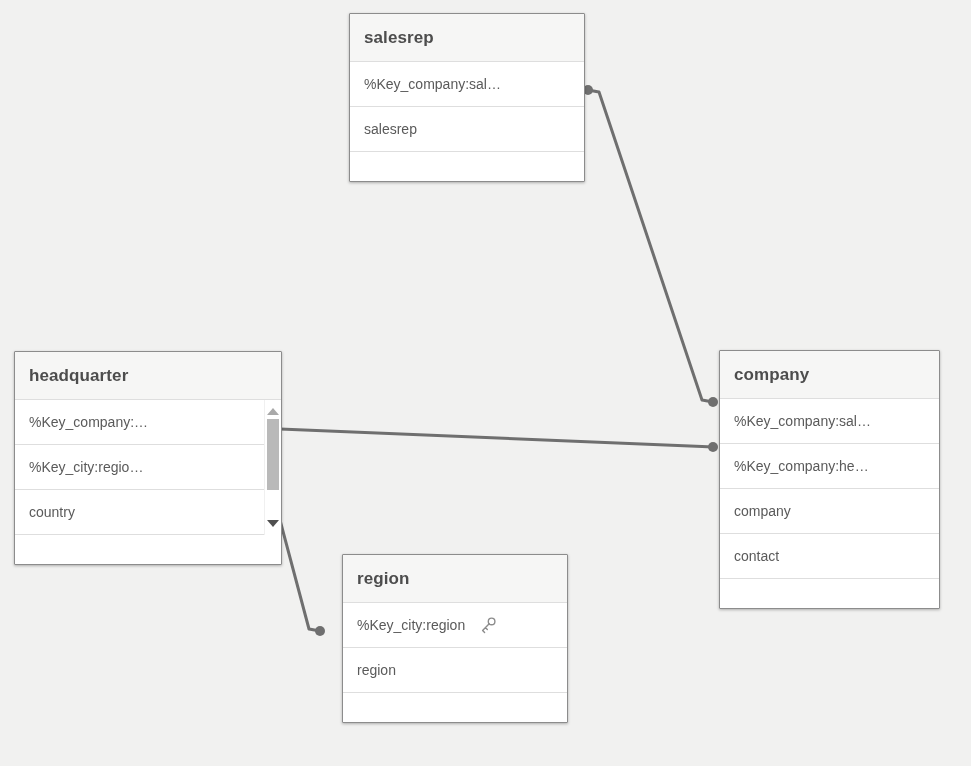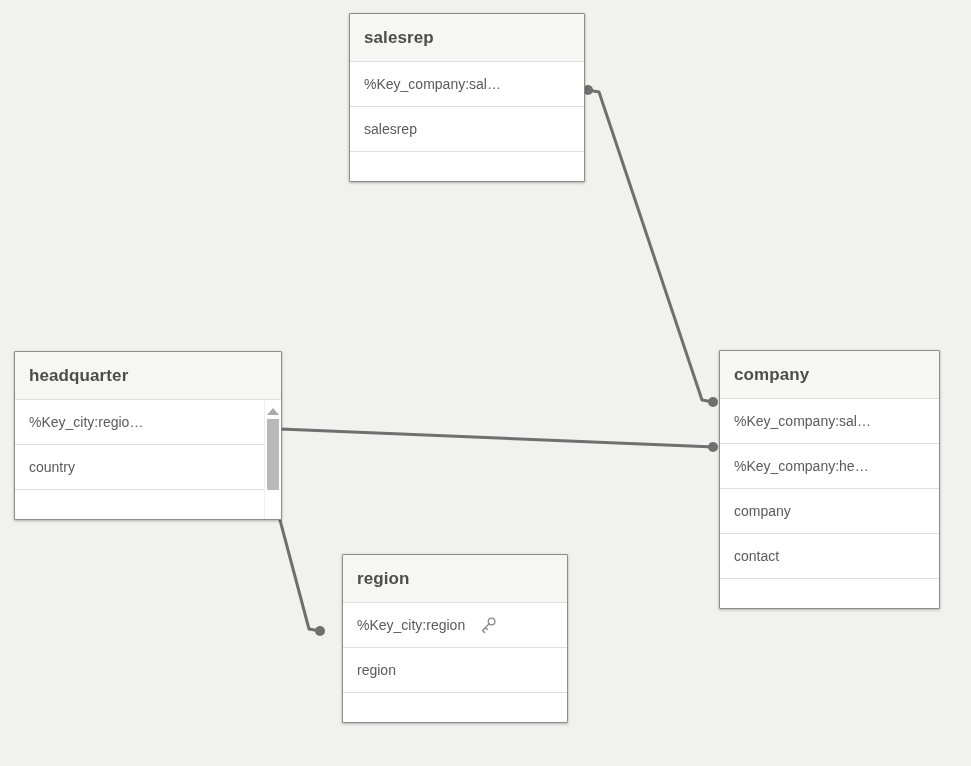--- a/index.html
+++ b/index.html
@@ -131,20 +131,23 @@
           </div>
         </div>
         <div class="table-footer"></div>
       </div>
       <div class="table-node" style="left: 14px; top: 351px; width: 268px;">
         <div class="table-header">
           <span class="table-title">headquarter</span>
         </div>
         <div class="table-rows">
           <div class="field-row">
+            <span class="field-label">%Key_company:…</span>
+          </div>
+          <div class="field-row">
             <span class="field-label">%Key_city:regio…</span>
           </div>
           <div class="field-row">
             <span class="field-label">country</span>
           </div>
         </div>
         <div class="table-footer"></div>
         <div class="scrollbar" style="height: 135px;">
           <div class="scroll-arrow-up"></div>
           <div class="scroll-thumb"></div>

